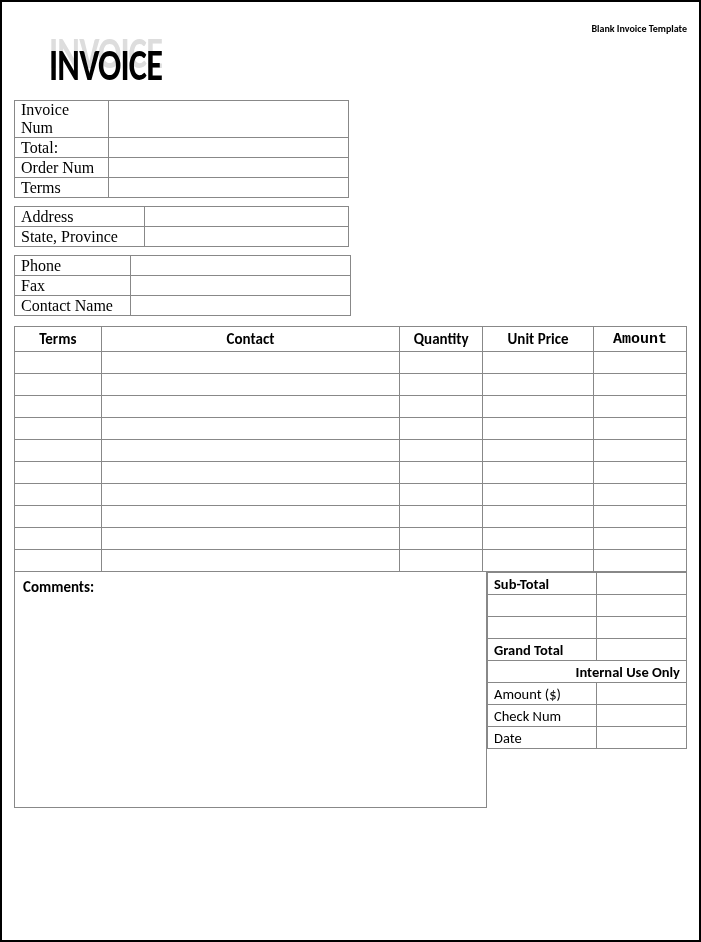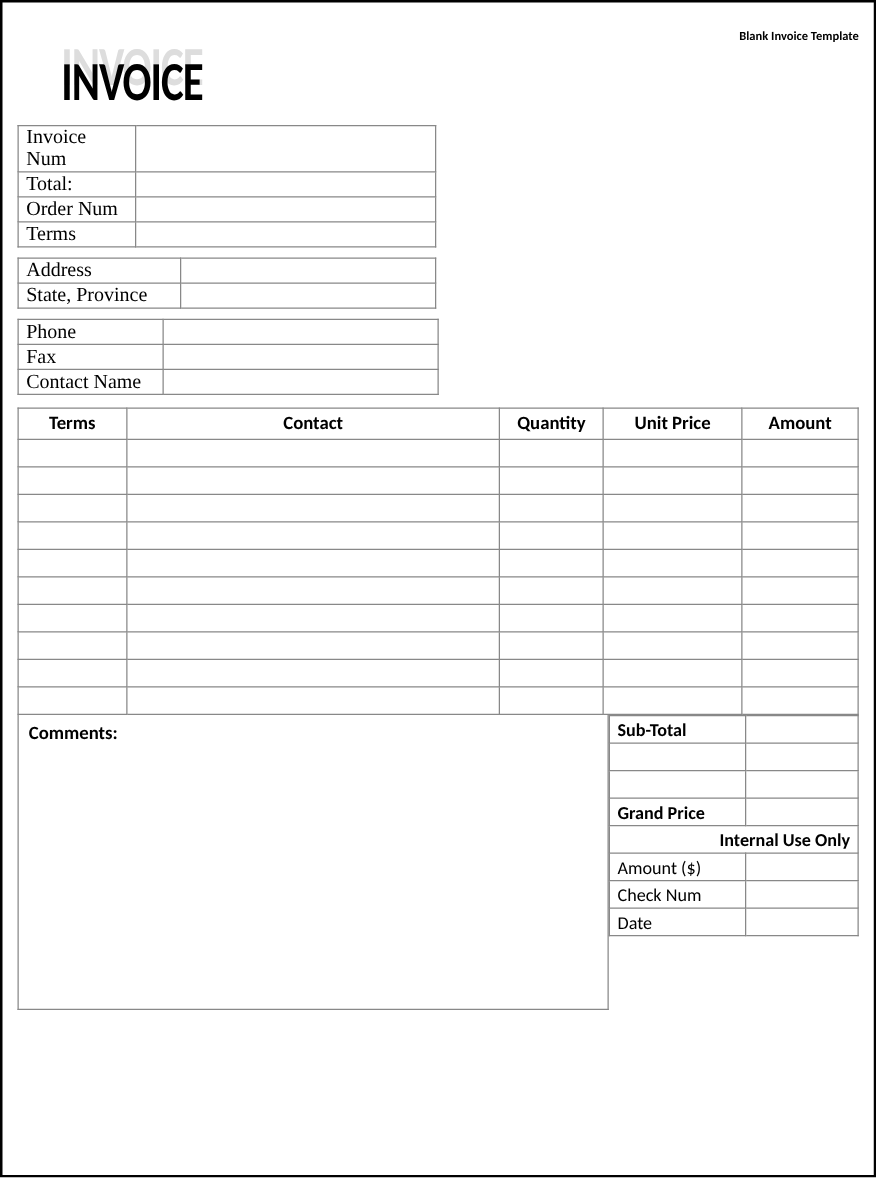--- a/index.html
+++ b/index.html
@@ -89,21 +89,21 @@
   }
   .items-table td {
     border: 1px solid #888;
     height: 22px;
     padding: 0 4px;
   }
   .col-item { width: 84px; }
   .col-details { width: 290px; }
   .col-qty { width: 80px; }
   .col-price { width: 108px; }
-  .col-amount { width: 90px; }
+  .col-amount { width: 90px; font-family: Liberation Mono, monospace; }
 
   .bottom-section {
     display: flex;
     margin-top: 0;
   }
   .comments-box {
     flex: 1;
     border: 1px solid #888;
     border-top: none;
     padding: 6px 8px;
@@ -297,21 +297,21 @@
         </tr>
         <tr>
           <td class="tlabel" style="font-weight:normal"></td>
           <td class="tvalue"></td>
         </tr>
         <tr>
           <td class="tlabel" style="font-weight:normal"></td>
           <td class="tvalue"></td>
         </tr>
         <tr>
-          <td class="tlabel">Grand Price</td>
+          <td class="tlabel">Grand Total</td>
           <td class="tvalue"></td>
         </tr>
         <tr>
           <td colspan="2" class="internal-header">Internal Use Only</td>
         </tr>
         <tr>
           <td class="tlabel ilabel">Amount ($)</td>
           <td class="tvalue"></td>
         </tr>
         <tr>

